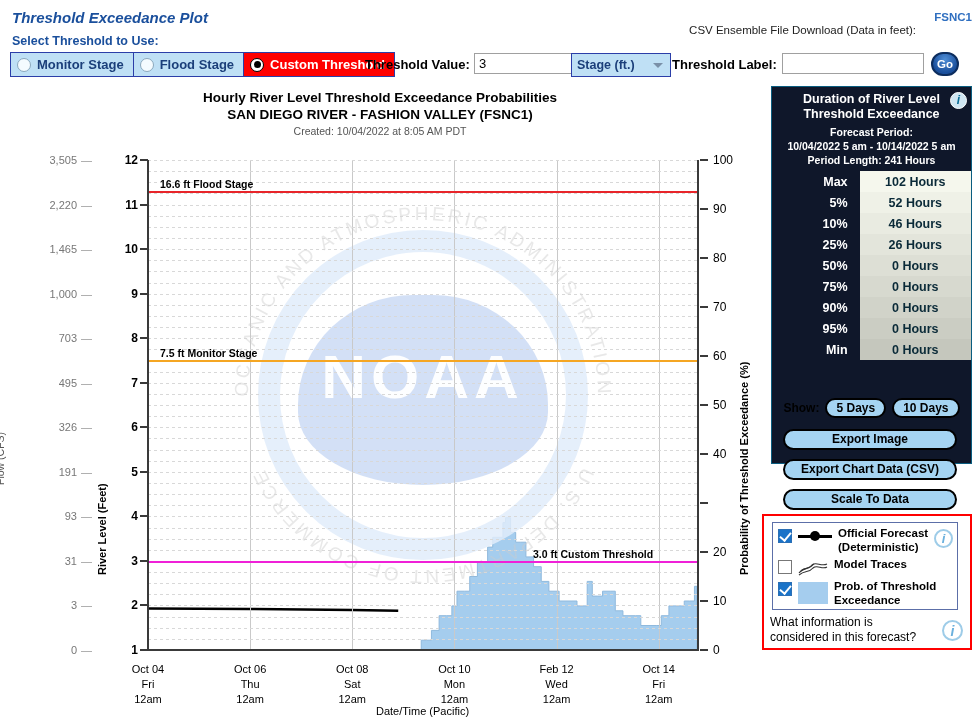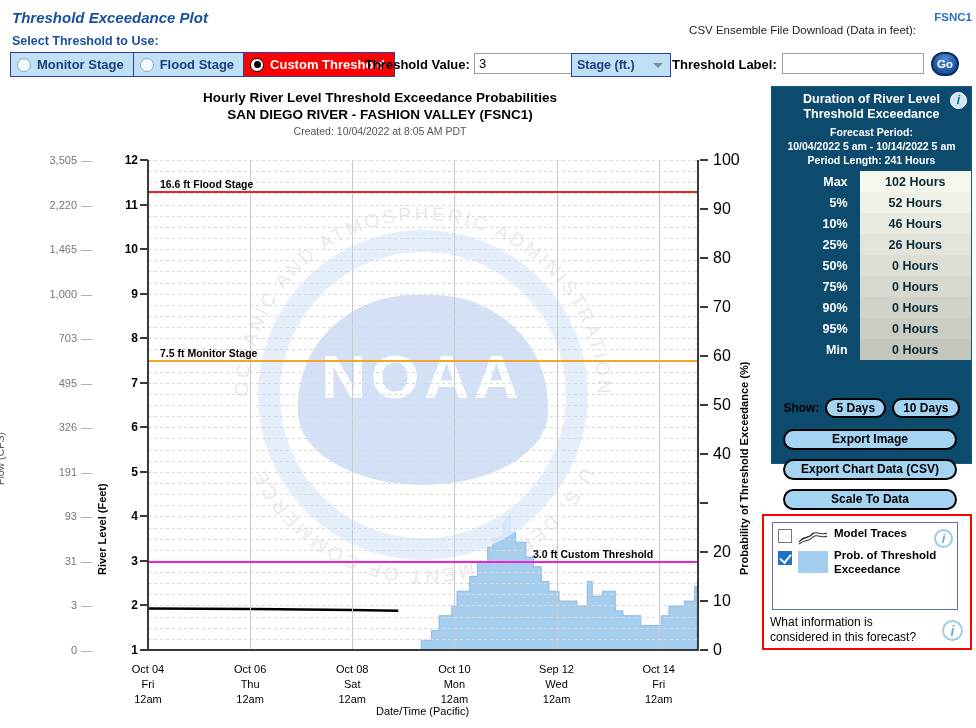--- a/index.html
+++ b/index.html
@@ -95,21 +95,21 @@
   #axis-prob-title{
     position:absolute;left:738px;top:430px;transform:rotate(-90deg);
     transform-origin:left top;font-size:11px;font-weight:bold;white-space:nowrap;}
   #axis-x-title{position:absolute;left:148px;top:560px;width:549px;text-align:center;
     font-size:11px;}
   .tick-flow{position:absolute;right:0;font-size:11px;color:#777;text-align:right;
     white-space:nowrap;transform:translateY(-50%);}
   .tick-flow .dash{color:#999;margin-left:4px;}
   .tick-level{position:absolute;font-size:12px;font-weight:bold;color:#000;
     text-align:right;transform:translateY(-50%);white-space:nowrap;}
-  .tick-prob{position:absolute;font-size:16px;color:#000;text-align:left;
+  .tick-prob{position:absolute;font-size:12px;color:#000;text-align:left;
     transform:translateY(-50%);white-space:nowrap;}
   .tick-mark{position:absolute;width:8px;height:2px;background:#3a3a3a;
     transform:translateY(-50%);}
   .xtick{position:absolute;text-align:center;font-size:11px;line-height:15px;
     transform:translateX(-50%);white-space:nowrap;}
   .grid-v{position:absolute;top:0;bottom:0;width:1px;background:#c9c9c9;}
   .grid-h{position:absolute;left:0;right:0;height:1px;
     background:repeating-linear-gradient(to right,#d8d8d8 0 3px,transparent 3px 6px);}
   #axis-left-spine{position:absolute;left:147px;top:15px;width:2px;height:491px;
     background:#3a3a3a;}
@@ -130,21 +130,21 @@
     width:250px;height:190px;background:rgba(206,221,245,0.9);
     border-radius:48% 48% 52% 52%/60% 60% 40% 40%;}
   #wm-noaa{position:absolute;left:50%;top:44%;transform:translate(-50%,-50%);
     font-size:62px;font-weight:bold;color:rgba(255,255,255,0.95);letter-spacing:5px;}
   #wm-ring-text{position:absolute;left:50%;top:48%;transform:translate(-50%,-50%);
     width:430px;height:430px;}
   #wm-ring-text text{fill:rgba(205,205,205,0.45);font-size:19px;
     font-family:"Liberation Sans",sans-serif;letter-spacing:3px;}
   
   #duration-panel{position:absolute;left:771px;top:86px;width:201px;height:378px;
-    background:#0c4a6e;border:1px solid #0a5d80;box-sizing:border-box;color:#fff;}
+    background:#0f172a;border:1px solid #0a5d80;box-sizing:border-box;color:#fff;}
   #dp-title{padding:5px 6px 0;text-align:center;font-size:12.5px;font-weight:bold;
     line-height:15px;position:relative;}
   #dp-info-icon{position:absolute;right:4px;top:5px;width:17px;height:17px;
     border-radius:50%;background:#cfe6f2;border:1.5px solid #ffffff;color:#0b6e96;
     font-size:12px;font-weight:bold;font-style:italic;
     display:flex;align-items:center;justify-content:center;box-sizing:border-box;
     cursor:pointer;}
   #dp-period{text-align:center;font-size:10.5px;font-weight:bold;line-height:14px;
     padding:3px 2px 4px;}
   #dp-table{width:100%;border-collapse:collapse;}
@@ -313,21 +313,21 @@
         <div>Oct 08</div>
         <div>Sat</div>
         <div>12am</div>
       </div>
       <div class="xtick" style="left: 454.419px; top: 517px;">
         <div>Oct 10</div>
         <div>Mon</div>
         <div>12am</div>
       </div>
       <div class="xtick" style="left: 556.558px; top: 517px;">
-        <div>Sep 12</div>
+        <div>Feb 12</div>
         <div>Wed</div>
         <div>12am</div>
       </div>
       <div class="xtick" style="left: 658.698px; top: 517px;">
         <div>Oct 14</div>
         <div>Fri</div>
         <div>12am</div>
       </div>
     </div>
 
@@ -475,20 +475,28 @@
   <span class="pill pill-sm">5 Days</span>
   <span class="pill pill-sm">10 Days</span>
 </div>
 <div class="pill btn-wide" style="top:429px">Export Image</div>
 <div class="pill btn-wide" style="top:459px">Export Chart Data (CSV)</div>
 <div class="pill btn-wide" style="top:489px">Scale To Data</div>
 
 <div id="legend-box">
   <div id="legend-inner">
     <div class="legend-row">
+      <span class="legend-cb"></span>
+      <span class="legend-swatch-line"></span>
+      <span class="legend-text">
+        <span>Official Forecast</span><br>
+        <span>(Deterministic)</span>
+      </span>
+    </div>
+    <div class="legend-row">
       <span class="legend-cb off"></span>
       <span class="legend-swatch-traces">
         <svg width="30" height="16" viewBox="0 0 30 16">
           <path d="M1,13 C6,6 10,11 14,5 C18,1 23,7 29,4" fill="none" stroke="#333" stroke-width="1.1"></path>
           <path d="M1,15 C7,10 11,13 15,8 C19,4 24,10 29,7" fill="none" stroke="#333" stroke-width="1.1"></path>
           <path d="M3,11 C8,7 12,9 16,4" fill="none" stroke="#333" stroke-width="1.1"></path>
         </svg>
       </span>
       <span class="legend-text">Model Traces</span>
     </div>

